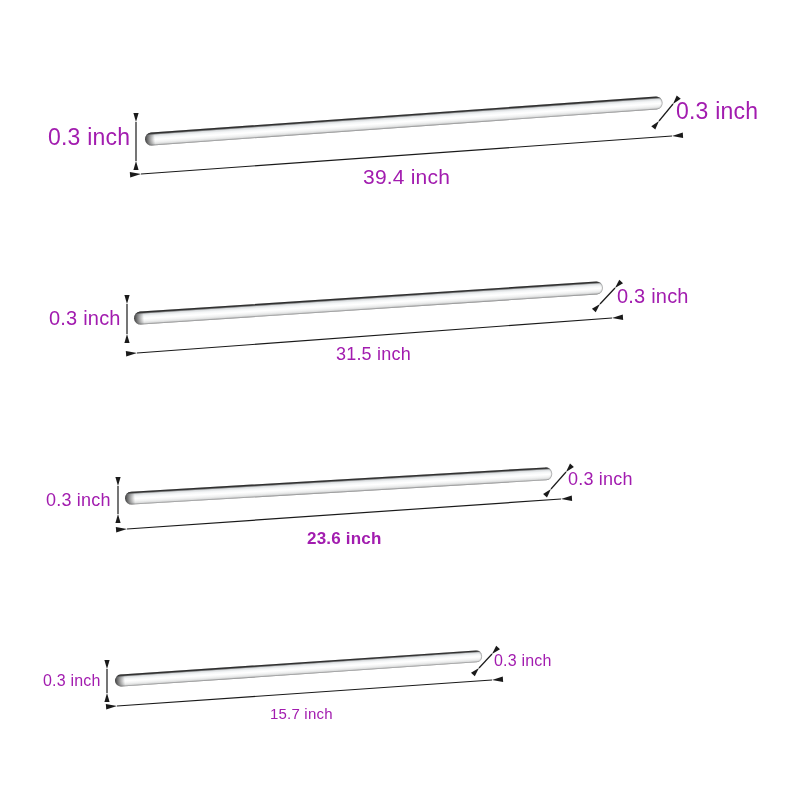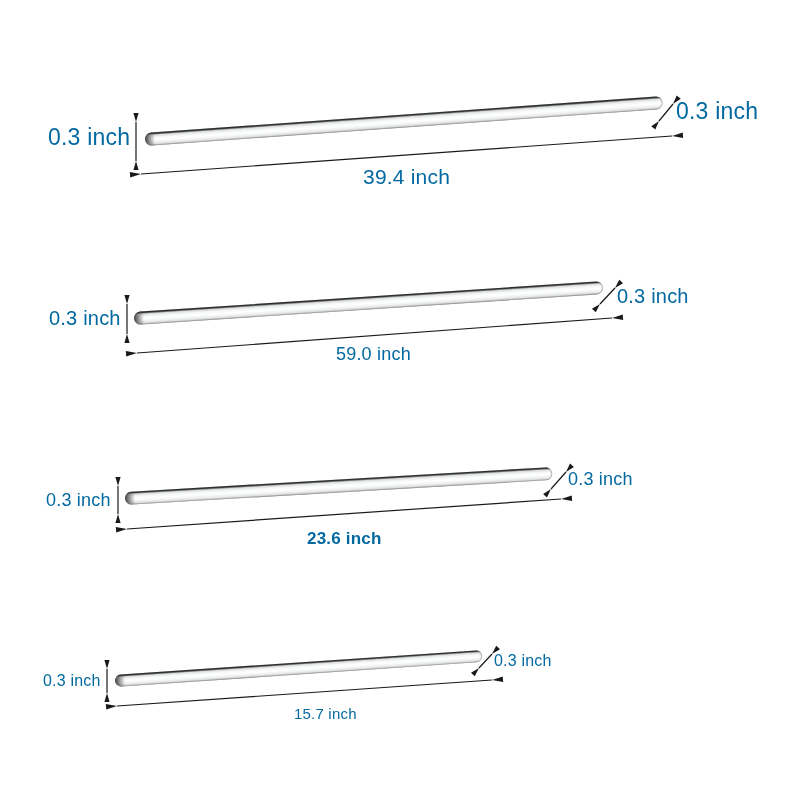--- a/index.html
+++ b/index.html
@@ -46,41 +46,41 @@
     z-index: 2;
   }
   svg.overlay line {
     stroke: #1a1a1a;
     stroke-width: 1.2;
   }
 
   
   .lbl {
     position: absolute;
-    color: #0369a1;
+    color: #a21caf;
     line-height: 1;
     white-space: nowrap;
     z-index: 3;
     letter-spacing: 0.2px;
   }
   .t1 { left: 48px;  top: 126px; font-size: 23px; }
   .d1 { left: 676px; top: 100px; font-size: 23px; }
   .l1 { left: 363px; top: 166px; font-size: 21px; }
 
   .t2 { left: 49px;  top: 308px; font-size: 20px; }
   .d2 { left: 617px; top: 286px; font-size: 20px; }
   .l2 { left: 336px; top: 345px; font-size: 18px; }
 
   .t3 { left: 46px;  top: 491px; font-size: 18px; }
   .d3 { left: 568px; top: 470px; font-size: 18px; }
   .l3 { left: 307px; top: 530px; font-size: 17px; font-weight: bold; }
 
   .t4 { left: 43px;  top: 673px; font-size: 16px; }
   .d4 { left: 494px; top: 653px; font-size: 16px; }
-  .l4 { left: 270px; top: 706px; font-size: 15px; margin-left: 24px; }
+  .l4 { left: 270px; top: 706px; font-size: 15px; }
 </style>
 </head>
 <body>
 
 <div class="stage">
 
   <div class="rod rod1"></div>
   <div class="rod rod2"></div>
   <div class="rod rod3"></div>
   <div class="rod rod4"></div>
@@ -111,21 +111,21 @@
     <line x1="107" y1="669" x2="107" y2="693" marker-start="url(#ahs)" marker-end="url(#ahs)"></line>
     <line x1="479" y1="668" x2="492" y2="654" marker-start="url(#ahs)" marker-end="url(#ahs)"></line>
   </svg>
 
   <div class="lbl t1">0.3 inch</div>
   <div class="lbl d1">0.3 inch</div>
   <div class="lbl l1">39.4 inch</div>
 
   <div class="lbl t2">0.3 inch</div>
   <div class="lbl d2">0.3 inch</div>
-  <div class="lbl l2">59.0 inch</div>
+  <div class="lbl l2">31.5 inch</div>
 
   <div class="lbl t3">0.3 inch</div>
   <div class="lbl d3">0.3 inch</div>
   <div class="lbl l3">23.6 inch</div>
 
   <div class="lbl t4">0.3 inch</div>
   <div class="lbl d4">0.3 inch</div>
   <div class="lbl l4">15.7 inch</div>
 
 </div>

